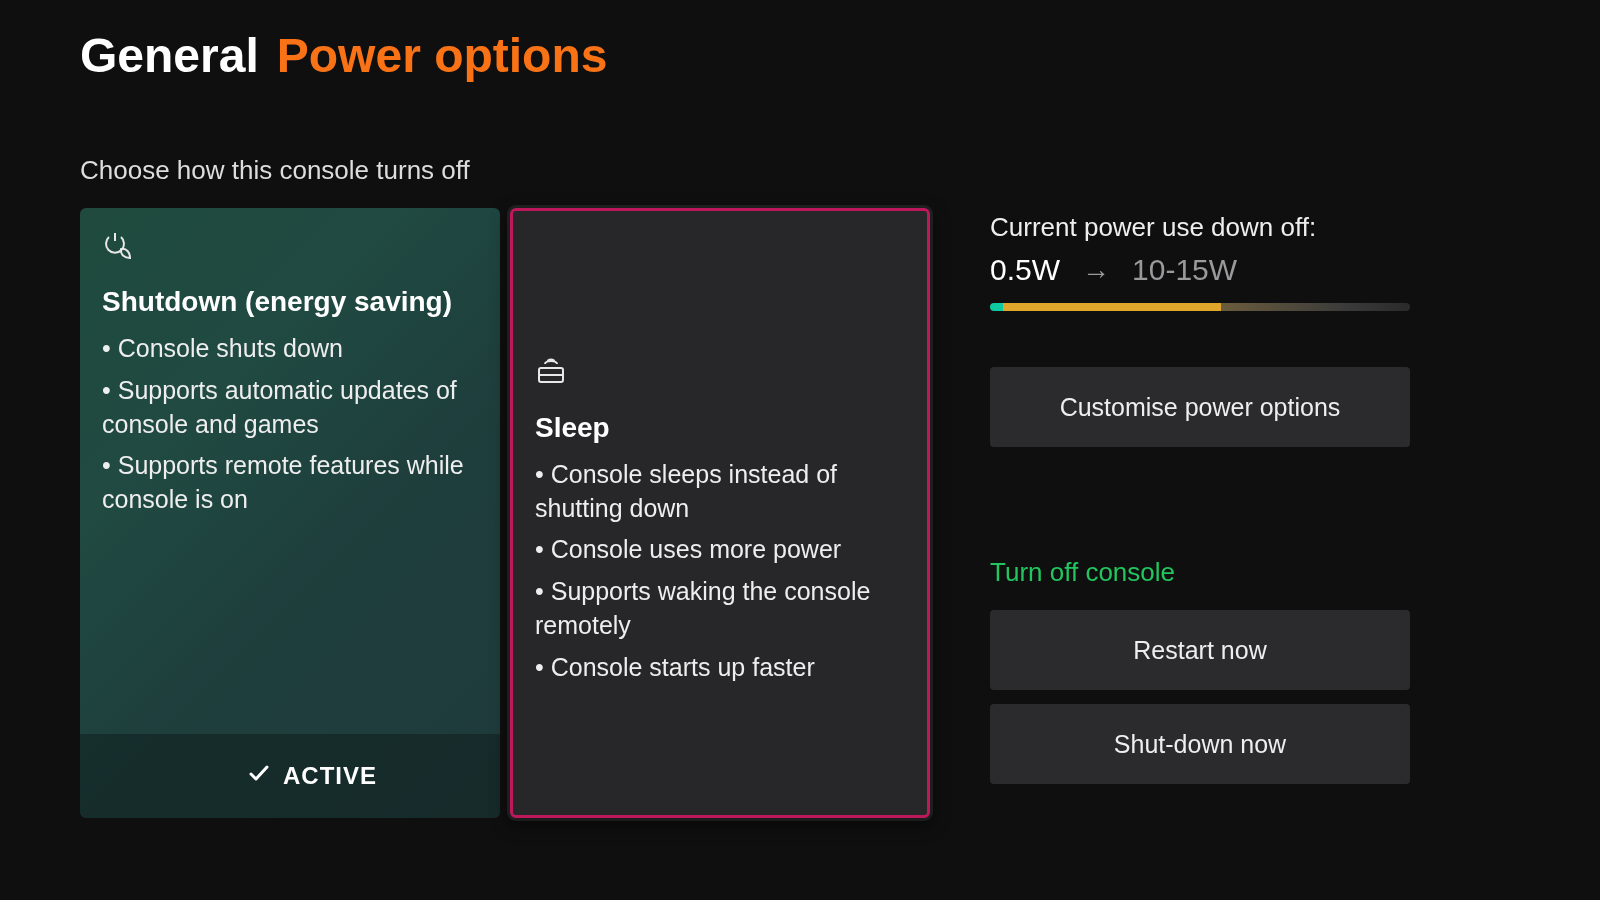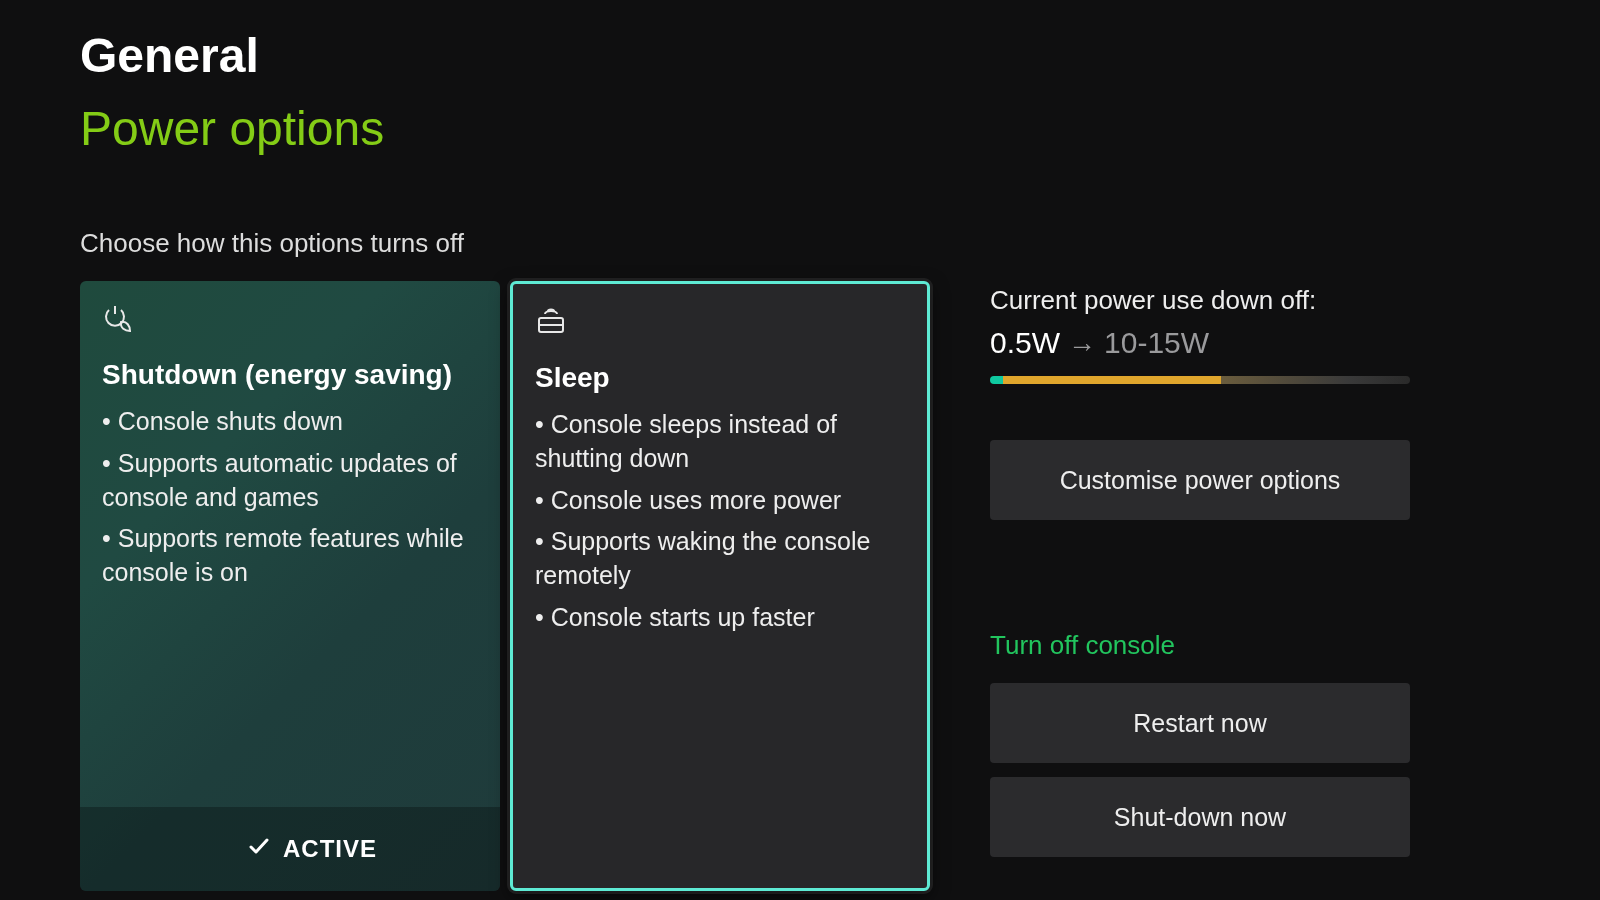--- a/index.html
+++ b/index.html
@@ -12,31 +12,30 @@
     overflow: hidden;
   }
   .page {
     padding: 28px 80px 40px 80px;
   }
   .title-row {
     display: flex;
     align-items: baseline;
     gap: 18px;
     margin-bottom: 72px;
-    flex-direction: column;
   }
   .title-main {
     font-size: 48px;
     font-weight: 700;
     color: #fff;
   }
   .title-sub {
     font-size: 48px;
-    font-weight: 400;
-    color: #84cc16;
+    font-weight: 700;
+    color: #f97316;
   }
   .section-label {
     font-size: 26px;
     color: #ddd;
     margin-bottom: 22px;
   }
   .cols {
     display: flex;
     gap: 60px;
     align-items: flex-start;
@@ -52,22 +51,23 @@
     border-radius: 6px;
     position: relative;
     padding: 22px 22px 0 22px;
     display: flex;
     flex-direction: column;
   }
   .card.active {
     background: linear-gradient(135deg, #1f4a3d 0%, #204a42 30%, #1e3e3c 60%, #1f3b3b 100%);
   }
   .card.focused {
-    border: 3px solid #5eead4;
+    border: 3px solid #be185d;
     box-shadow: 0 0 0 3px rgba(255,255,255,0.08), 0 6px 18px rgba(0,0,0,0.6);
+    justify-content: center;
   }
   .card-icon {
     margin-bottom: 18px;
   }
   .card-title {
     font-size: 28px;
     font-weight: 600;
     color: #fff;
     margin-bottom: 14px;
   }
@@ -102,21 +102,21 @@
   }
   .power-line {
     font-size: 26px;
     color: #eee;
     margin-bottom: 10px;
   }
   .power-values {
     font-size: 30px;
     display: flex;
     align-items: center;
-    gap: 8px;
+    gap: 22px;
     margin-bottom: 16px;
   }
   .power-current { color: #fff; }
   .power-next { color: #9a9a9c; }
   .arrow { color: #9a9a9c; font-size: 28px; }
   .power-bar {
     height: 8px;
     width: 100%;
     border-radius: 4px;
     background: linear-gradient(90deg,
@@ -150,21 +150,21 @@
 </style>
 </head>
 <body>
 
 <div class="page">
   <div class="title-row">
     <span class="title-main">General</span>
     <span class="title-sub">Power options</span>
   </div>
 
-  <div class="section-label">Choose how this options turns off</div>
+  <div class="section-label">Choose how this console turns off</div>
 
   <div class="cols">
     <div class="cards">
 
       <div class="card active">
         <div class="card-icon">
           <svg width="34" height="34" viewBox="0 0 34 34" fill="none" stroke="#e8e8e8" stroke-width="2">
             <path d="M13 3 v8"></path>
             <path d="M7 7 a9 9 0 1 0 12 0"></path>
             <path d="M19 19 c6 -1 9 4 9 9 c-5 0 -10 -3 -9 -9 z"></path>

